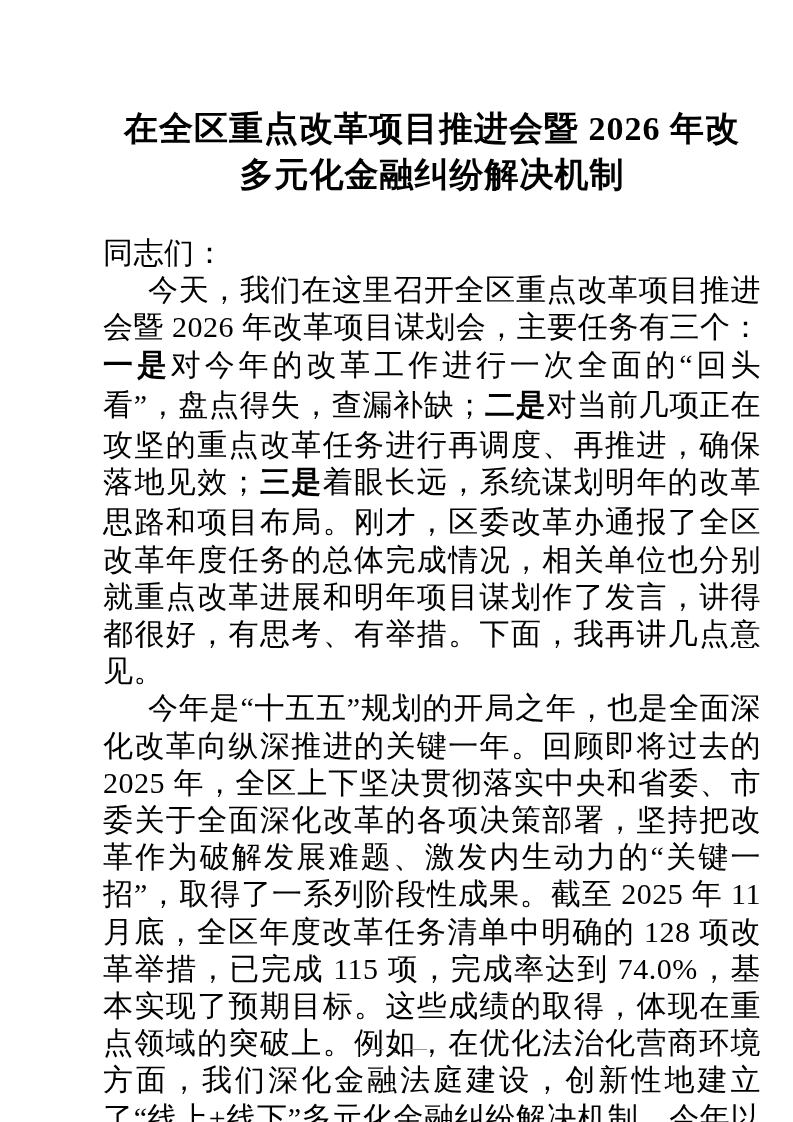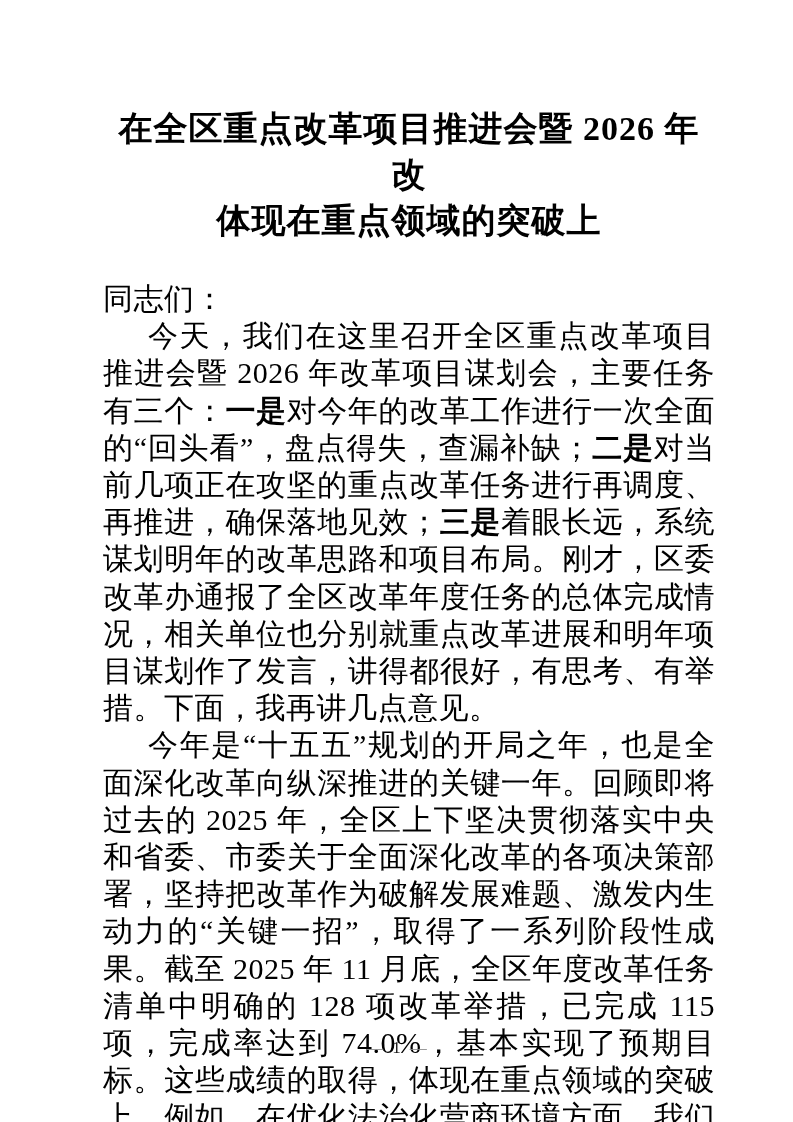--- a/index.html
+++ b/index.html
@@ -9,21 +9,21 @@
   }
   .page {
     position: relative;
     width: 793px;
     height: 1122px;
     margin: 0 auto;
     background: #ffffff;
     color: #000000;
     font-family: "Liberation Serif", "DejaVu Serif", serif;
     box-sizing: border-box;
-    padding: 106px 78px 0 103px;
+    padding: 106px 32px 0 103px;
     overflow: hidden;
   }
   .doc-title {
     text-align: center;
     font-weight: bold;
     font-size: 34px;
     line-height: 46px;
     letter-spacing: 1px;
     font-family: "Liberation Serif", "DejaVu Serif", serif;
   }
@@ -40,21 +40,21 @@
     word-break: break-all;
   }
   .para.no-indent {
     text-indent: 0;
   }
   .para.heading {
     font-family: "Liberation Sans", "DejaVu Sans", sans-serif;
     font-weight: bold;
   }
   .bold-run {
-    font-family: Liberation Sans, sans-serif;
+    font-family: Liberation Mono, monospace;
     font-weight: bold;
   }
   .footer {
     position: absolute;
     left: 0;
     bottom: 64px;
     width: 100%;
     text-align: center;
     font-size: 17px;
     line-height: 20px;
@@ -67,21 +67,21 @@
     color: #1a1a1a;
   }
 </style>
 </head>
 <body>
 
 <div class="page">
 
   <div class="doc-title">
     <div>在全区重点改革项目推进会暨 2026 年改</div>
-    <div>体现在重点领域的突破上</div>
+    <div>多元化金融纠纷解决机制</div>
   </div>
 
   <div class="doc-body">
       <p class="para no-indent"><span class="run">同志们：</span></p>
       <p class="para"><span class="run">今天，我们在这里召开全区重点改革项目推进会暨 2026 年改革项目谋划会，主要任务有三个：</span><span class="run bold-run">一是</span><span class="run">对今年的改革工作进行一次全面的“回头看”，盘点得失，查漏补缺；</span><span class="run bold-run">二是</span><span class="run">对当前几项正在攻坚的重点改革任务进行再调度、再推进，确保落地见效；</span><span class="run bold-run">三是</span><span class="run">着眼长远，系统谋划明年的改革思路和项目布局。刚才，区委改革办通报了全区改革年度任务的总体完成情况，相关单位也分别就重点改革进展和明年项目谋划作了发言，讲得都很好，有思考、有举措。下面，我再讲几点意见。</span></p>
       <p class="para"><span class="run">今年是“十五五”规划的开局之年，也是全面深化改革向纵深推进的关键一年。回顾即将过去的 2025 年，全区上下坚决贯彻落实中央和省委、市委关于全面深化改革的各项决策部署，坚持把改革作为破解发展难题、激发内生动力的“关键一招”，取得了一系列阶段性成果。截至 2025 年 11 月底，全区年度改革任务清单中明确的 128 项改革举措，已完成 115 项，完成率达到 74.0%，基本实现了预期目标。这些成绩的取得，体现在重点领域的突破上。例如，在优化法治化营商环境方面，我们深化金融法庭建设，创新性地建立了“线上+线下”多元化金融纠纷解决机制，今年以来，金融案件平均审理周期缩短了 15%，</span></p>
     </div>
 
   <div class="footer">
     <span class="dash">—</span><span class="num">1</span><span class="dash">—</span>

